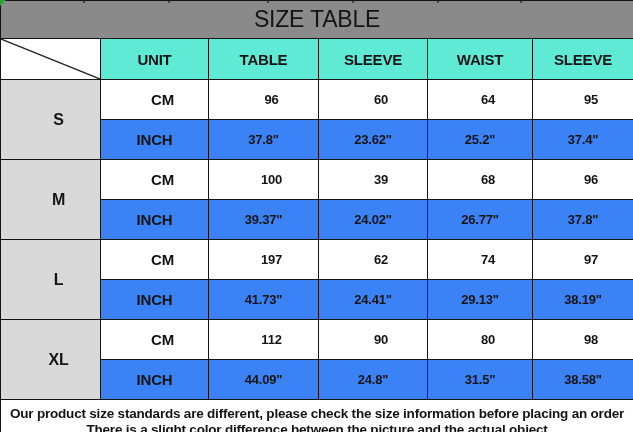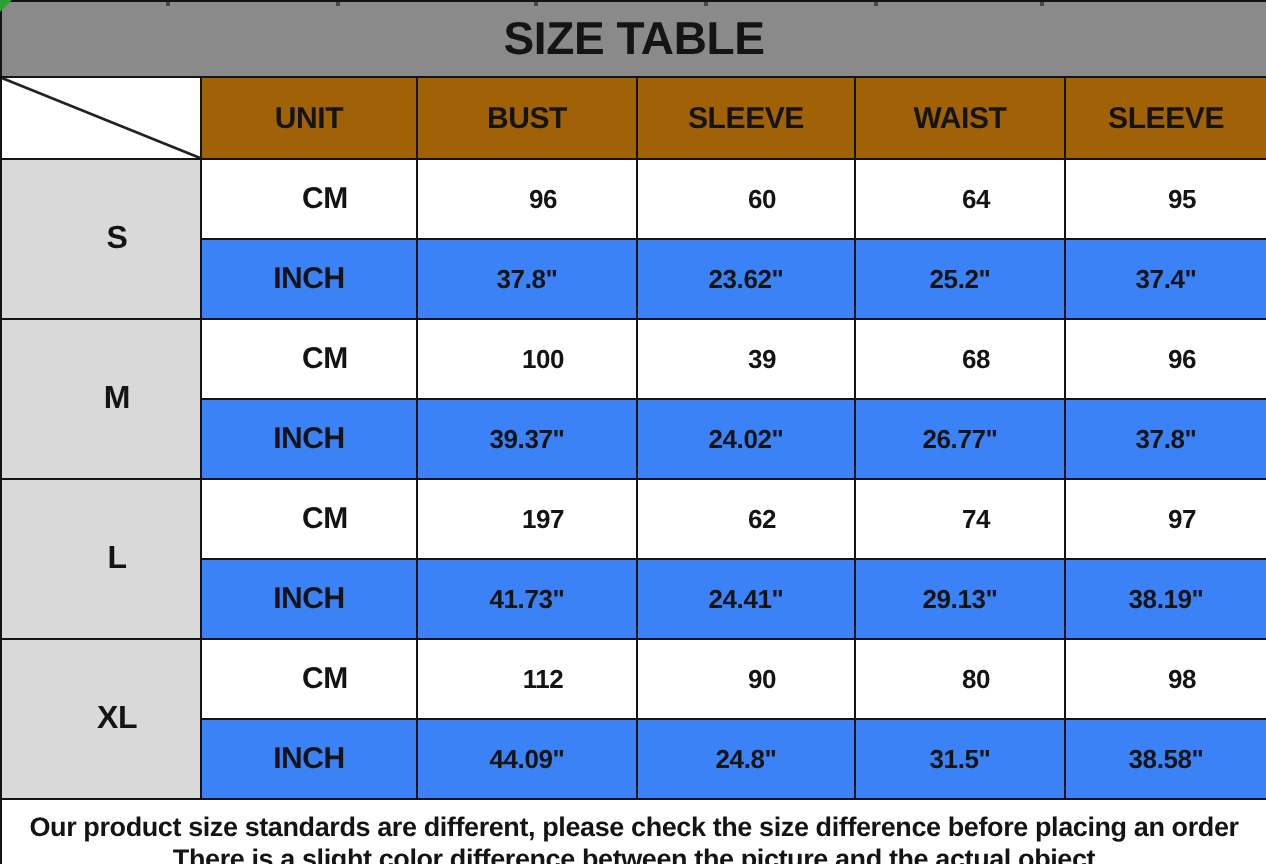--- a/index.html
+++ b/index.html
@@ -25,27 +25,27 @@
   table.size-table td {
     border: 1.6px solid #141414;
     text-align: center;
     vertical-align: middle;
     padding: 0;
     letter-spacing: -0.2px;
   }
   .title-cell {
     background: #8a8a8a;
     font-size: 23px;
-    font-weight: 700;
+    font-weight: 400;
     color: #141414;
     height: 37px;
   }
   .header-row td { height: 40px; }
   .col-header {
-    background: #a16207;
+    background: #5eead4;
     font-size: 15px;
     font-weight: 700;
   }
   .diag-cell {
     background: #ffffff;
     position: relative;
     padding: 0;
   }
   .diag-cell svg {
     position: absolute;
@@ -123,21 +123,21 @@
       <td class="title-cell" colspan="6">SIZE TABLE</td>
     </tr>
 
     <tr class="header-row">
       <td class="diag-cell">
         <svg viewBox="0 0 100 40" preserveAspectRatio="none">
           <line x1="0" y1="0" x2="100" y2="40" stroke="#222222" stroke-width="1.3" vector-effect="non-scaling-stroke"></line>
         </svg>
       </td>
       <td class="col-header">UNIT</td>
-      <td class="col-header">BUST</td>
+      <td class="col-header">TABLE</td>
       <td class="col-header">SLEEVE</td>
       <td class="col-header">WAIST</td>
       <td class="col-header">SLEEVE</td>
     </tr>
 
     <tr class="cm-row">
       <td class="size-label" rowspan="2">S</td>
       <td class="unit-cell">CM</td>
       <td class="value-cell">96</td>
       <td class="value-cell">60</td>
@@ -195,19 +195,19 @@
     <tr class="inch-row">
       <td class="unit-cell">INCH</td>
       <td class="value-cell">44.09"</td>
       <td class="value-cell">24.8"</td>
       <td class="value-cell">31.5"</td>
       <td class="value-cell">38.58"</td>
     </tr>
 
     <tr>
       <td class="footer-cell" colspan="6">
-        <div>Our product size standards are different, please check the size difference before placing an order</div>
+        <div>Our product size standards are different, please check the size information before placing an order</div>
         <div>There is a slight color difference between the picture and the actual object</div>
       </td>
     </tr>
   </tbody>
     </table>
 </div>
 
 </body></html>

